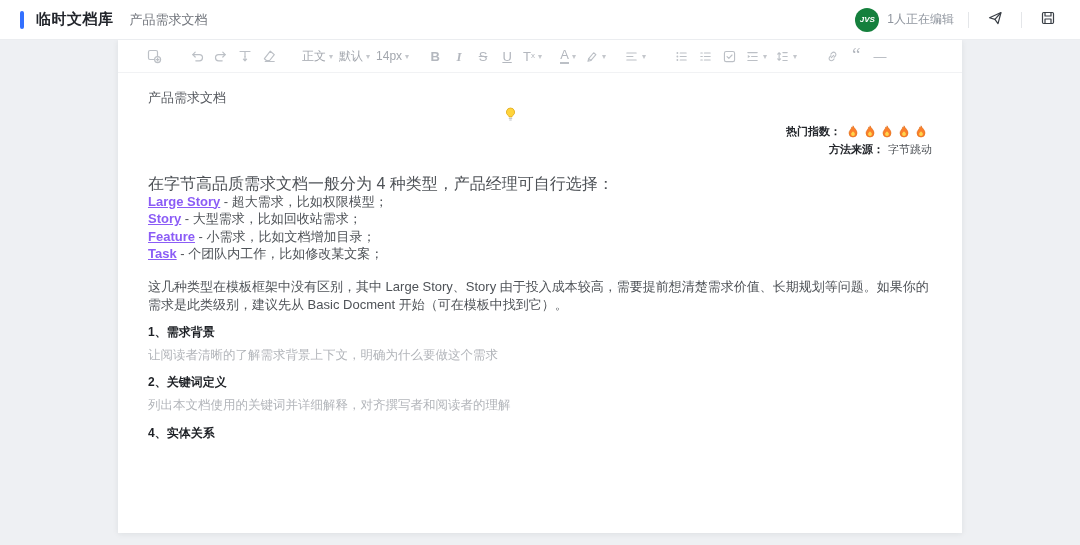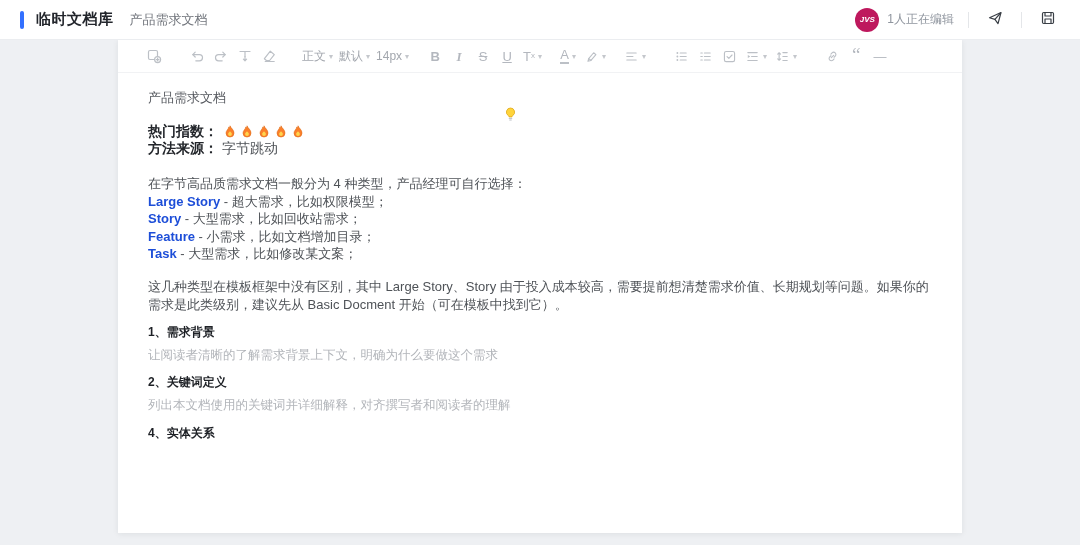--- a/index.html
+++ b/index.html
@@ -15,21 +15,21 @@
   .topbar {
     position:absolute; top:0; left:0; width:1080px; height:40px;
     background:#ffffff; border-bottom:1px solid #ebedf0;
     display:flex; align-items:center; padding:0 20px; z-index:5;
   }
   .accent-bar { width:4px; height:18px; border-radius:2px; background:#3370ff; margin-right:12px; }
   .ws-title { font-size:15px; font-weight:bold; color:#23262c; margin-right:16px; letter-spacing:.5px; }
   .doc-crumb { font-size:13px; color:#70747b; }
   .topbar-right { margin-left:auto; display:flex; align-items:center; }
   .avatar {
-    width:24px; height:24px; border-radius:50%; background:#be185d;
+    width:24px; height:24px; border-radius:50%; background:#15803d;
     color:#fff; font-size:8px; font-style:italic; font-weight:bold;
     display:flex; align-items:center; justify-content:center;
   }
   .editing { font-size:12px; color:#8f959e; margin-left:8px; }
   .v-div { width:1px; height:16px; background:#e4e6e9; margin:0 14px; }
   .tb-icon-btn { width:24px; height:24px; display:flex; align-items:center; justify-content:center; cursor:pointer; }
   .tb-icon-btn svg { stroke:#3a3f46; fill:none; stroke-width:1.2; stroke-linecap:round; stroke-linejoin:round; }
 
   
   .page {
@@ -60,28 +60,28 @@
   .dropdown { font-size:12px; color:#a3a7ae; display:flex; align-items:center; cursor:pointer; margin-right:6px; }
   .caret::after { content:"▾"; font-size:8px; color:#c4c7cc; margin-left:3px; }
   .t-quote { font-family:"Liberation Serif","DejaVu Serif",serif; font-size:19px; color:#b3b7be; line-height:8px; height:10px; }
   .t-hr { font-size:13px; color:#b3b7be; }
 
   
   .content { position:relative; padding:16px 30px 0 30px; }
   .doc-title { font-size:13px; color:#55585e; height:18px; line-height:18px; }
   .bulb { position:absolute; left:386px; top:34px; }
   .meta-block { margin-top:16px; }
-  .meta-row { display:flex; align-items:center; height:17.5px; font-size:14px; }
+  .meta-row { display:flex; align-items:center; height:17.5px; font-size:11px;justify-content:flex-end; }
   .meta-label { font-weight:bold; color:#23262b; }
   .meta-value { color:#4e5257; margin-left:4px; }
   .fires { display:flex; align-items:center; margin-left:6px; }
   .fires svg { margin-right:5px; display:block; }
-  .para { margin-top:17px; font-size:13px; line-height:17.5px; color:#4e5257; }
+  .para { margin-top:17px; font-size:16px; line-height:17.5px; color:#4e5257; }
   .type-row { font-size:13px; line-height:17.5px; color:#4e5257; }
-  .type-name { font-weight:bold; color:#1d4ed8; }
+  .type-name { font-weight:bold; color:#8b5cf6;text-decoration:underline; }
   .note { margin-top:15px; font-size:13px; line-height:18px; color:#4e5257; }
   .sec-heading { margin-top:7px; font-size:12px; line-height:22px; font-weight:bold; color:#1e2126; margin-bottom:4px; }
   .sec-line { font-size:12.5px; line-height:17.5px; color:#b2b5ba; }
 </style>
 </head>
 <body>
 
 <div class="topbar">
   <div class="accent-bar"></div>
   <div class="ws-title">临时文档库</div>
@@ -312,21 +312,21 @@
         <span class="meta-value">字节跳动</span>
       </div>
     </div>
 
     <div class="para">在字节高品质需求文档一般分为 4 种类型，产品经理可自行选择：</div>
 
     <div>
       <div class="type-row"><span class="type-name">Large Story</span><span> - 超大需求，比如权限模型；</span></div>
       <div class="type-row"><span class="type-name">Story</span><span> - 大型需求，比如回收站需求；</span></div>
       <div class="type-row"><span class="type-name">Feature</span><span> - 小需求，比如文档增加目录；</span></div>
-      <div class="type-row"><span class="type-name">Task</span><span> - 大型需求，比如修改某文案；</span></div>
+      <div class="type-row"><span class="type-name">Task</span><span> - 个团队内工作，比如修改某文案；</span></div>
     </div>
 
     <div class="note">这几种类型在模板框架中没有区别，其中 Large Story、Story 由于投入成本较高，需要提前想清楚需求价值、长期规划等问题。如果你的需求是此类级别，建议先从 Basic Docment 开始（可在模板中找到它）。</div>
 
     <div>
       <div class="sec-heading">1、需求背景</div>
       <div class="sec-line">让阅读者清晰的了解需求背景上下文，明确为什么要做这个需求</div>
     </div>
 
     <div>

